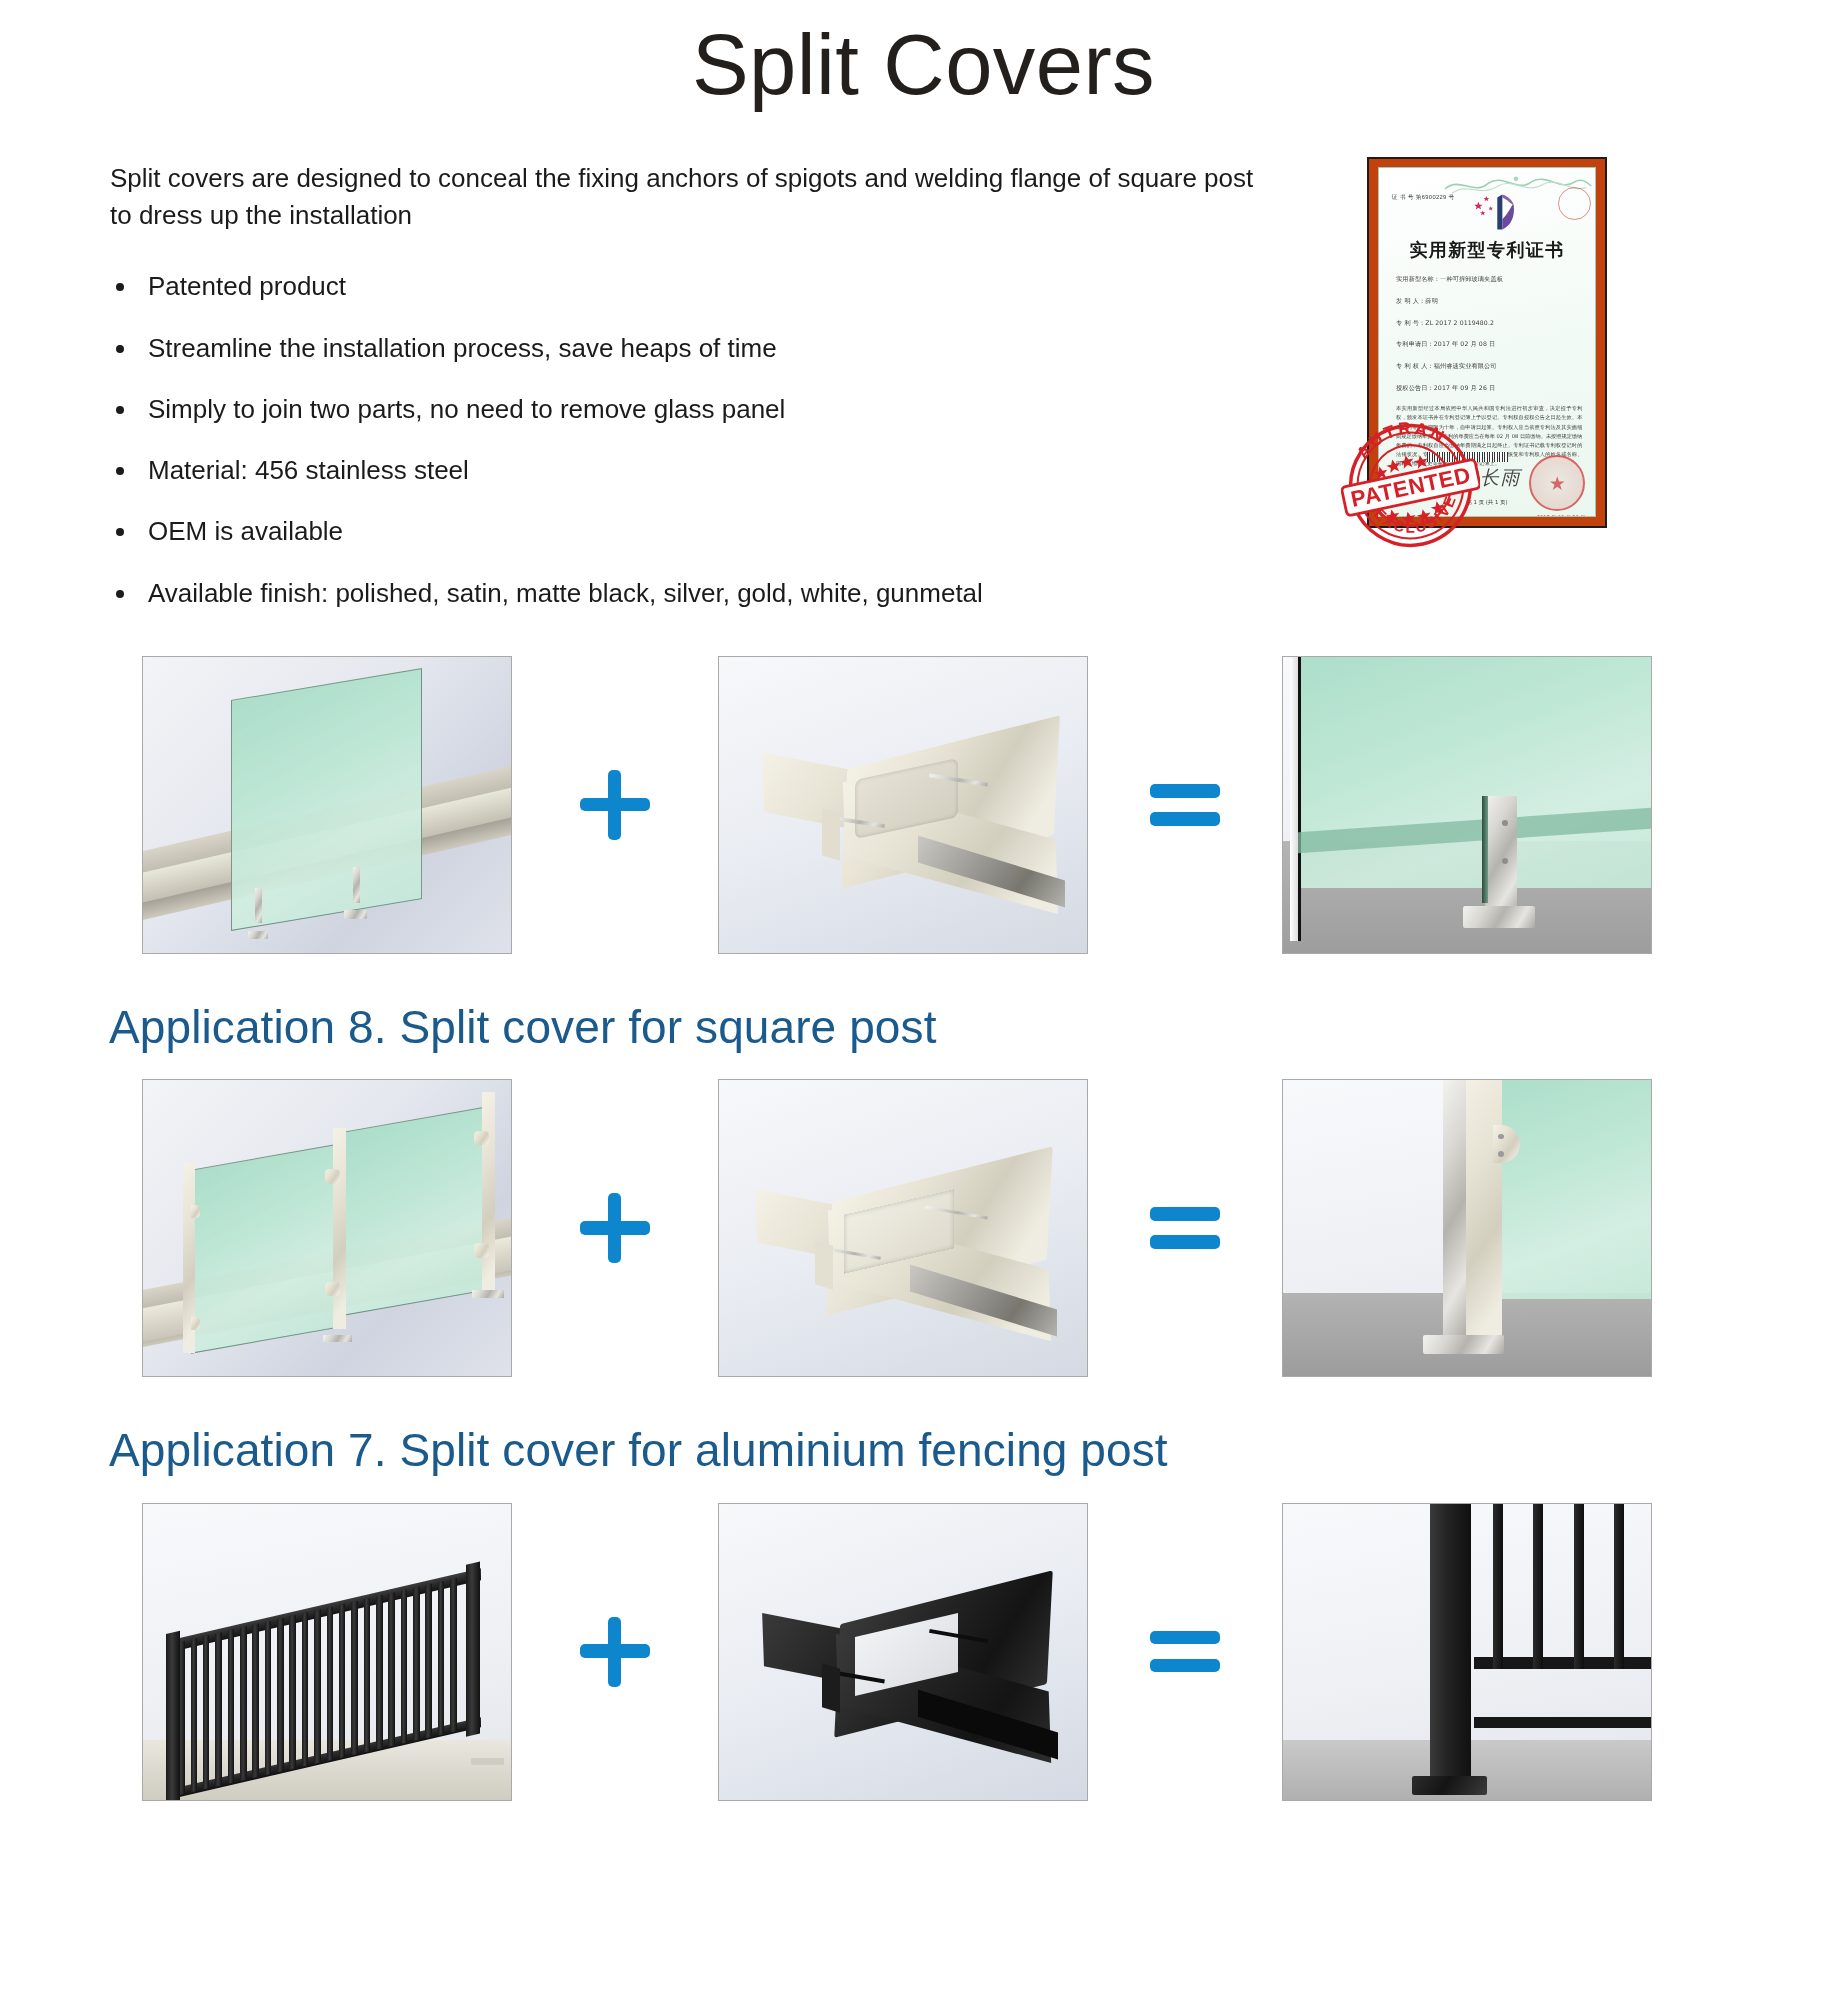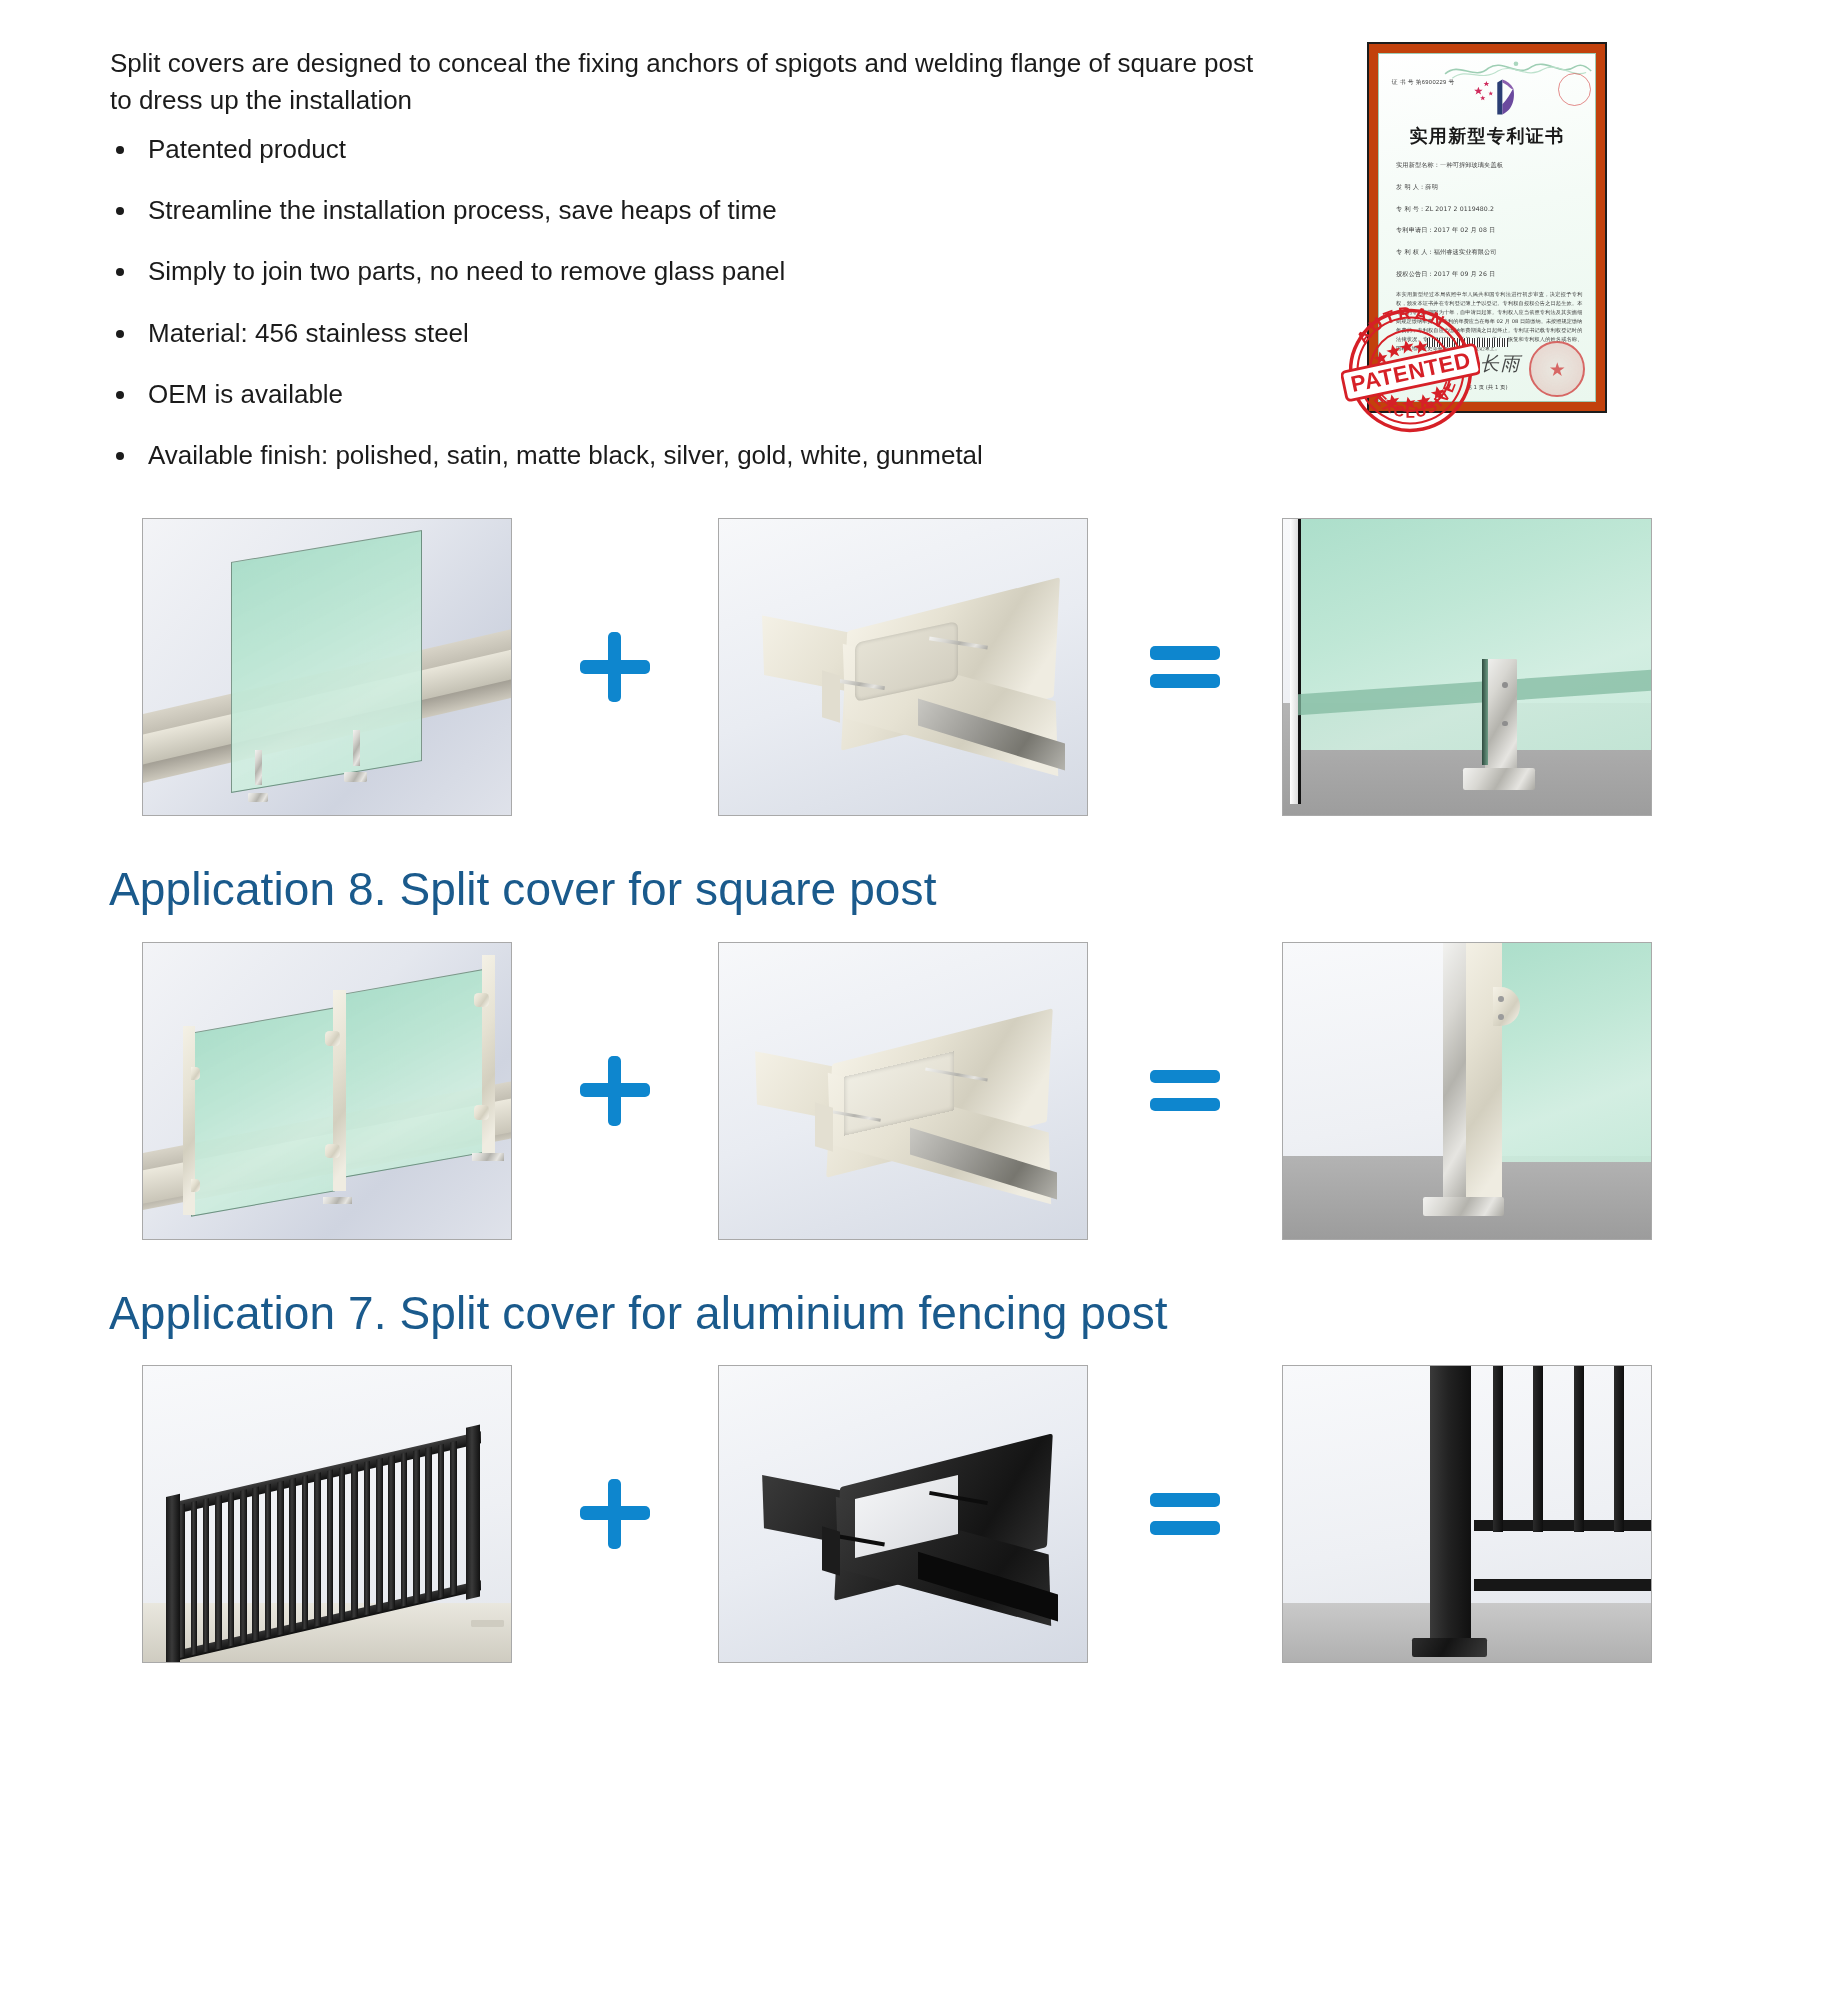--- a/index.html
+++ b/index.html
@@ -39,21 +39,21 @@
   }
 
   .intro-para {
     width: 1144px;
     font-size: 26px;
     line-height: 1.42;
     color: #1b1b1b;
   }
 
   .bullets {
-    margin-top: 14px;
+    margin-top: 37px;
     list-style: none;
     width: 1159px;
   }
 
   .bullets li {
     position: relative;
     font-size: 26px;
     line-height: 1.28;
     color: #1b1b1b;
     padding-left: 38px;
@@ -334,20 +334,21 @@
   .picket {
     position: absolute;
     background: linear-gradient(90deg, #1a1a1a 0%, #3a3a3a 42%, #111 100%);
   }
 </style>
 </head>
 <body>
 
 <div class="page">
 
+  <h1 class="doc-title">Split Covers</h1>
 
   <div class="intro-wrap">
 
     <p class="intro-para">Split covers are designed to conceal the fixing anchors of spigots and welding flange of square post to dress up the installation</p>
 
     <ul class="bullets">
       <li>
         <span class="dot"></span>
         <span>Patented product</span>
       </li>

